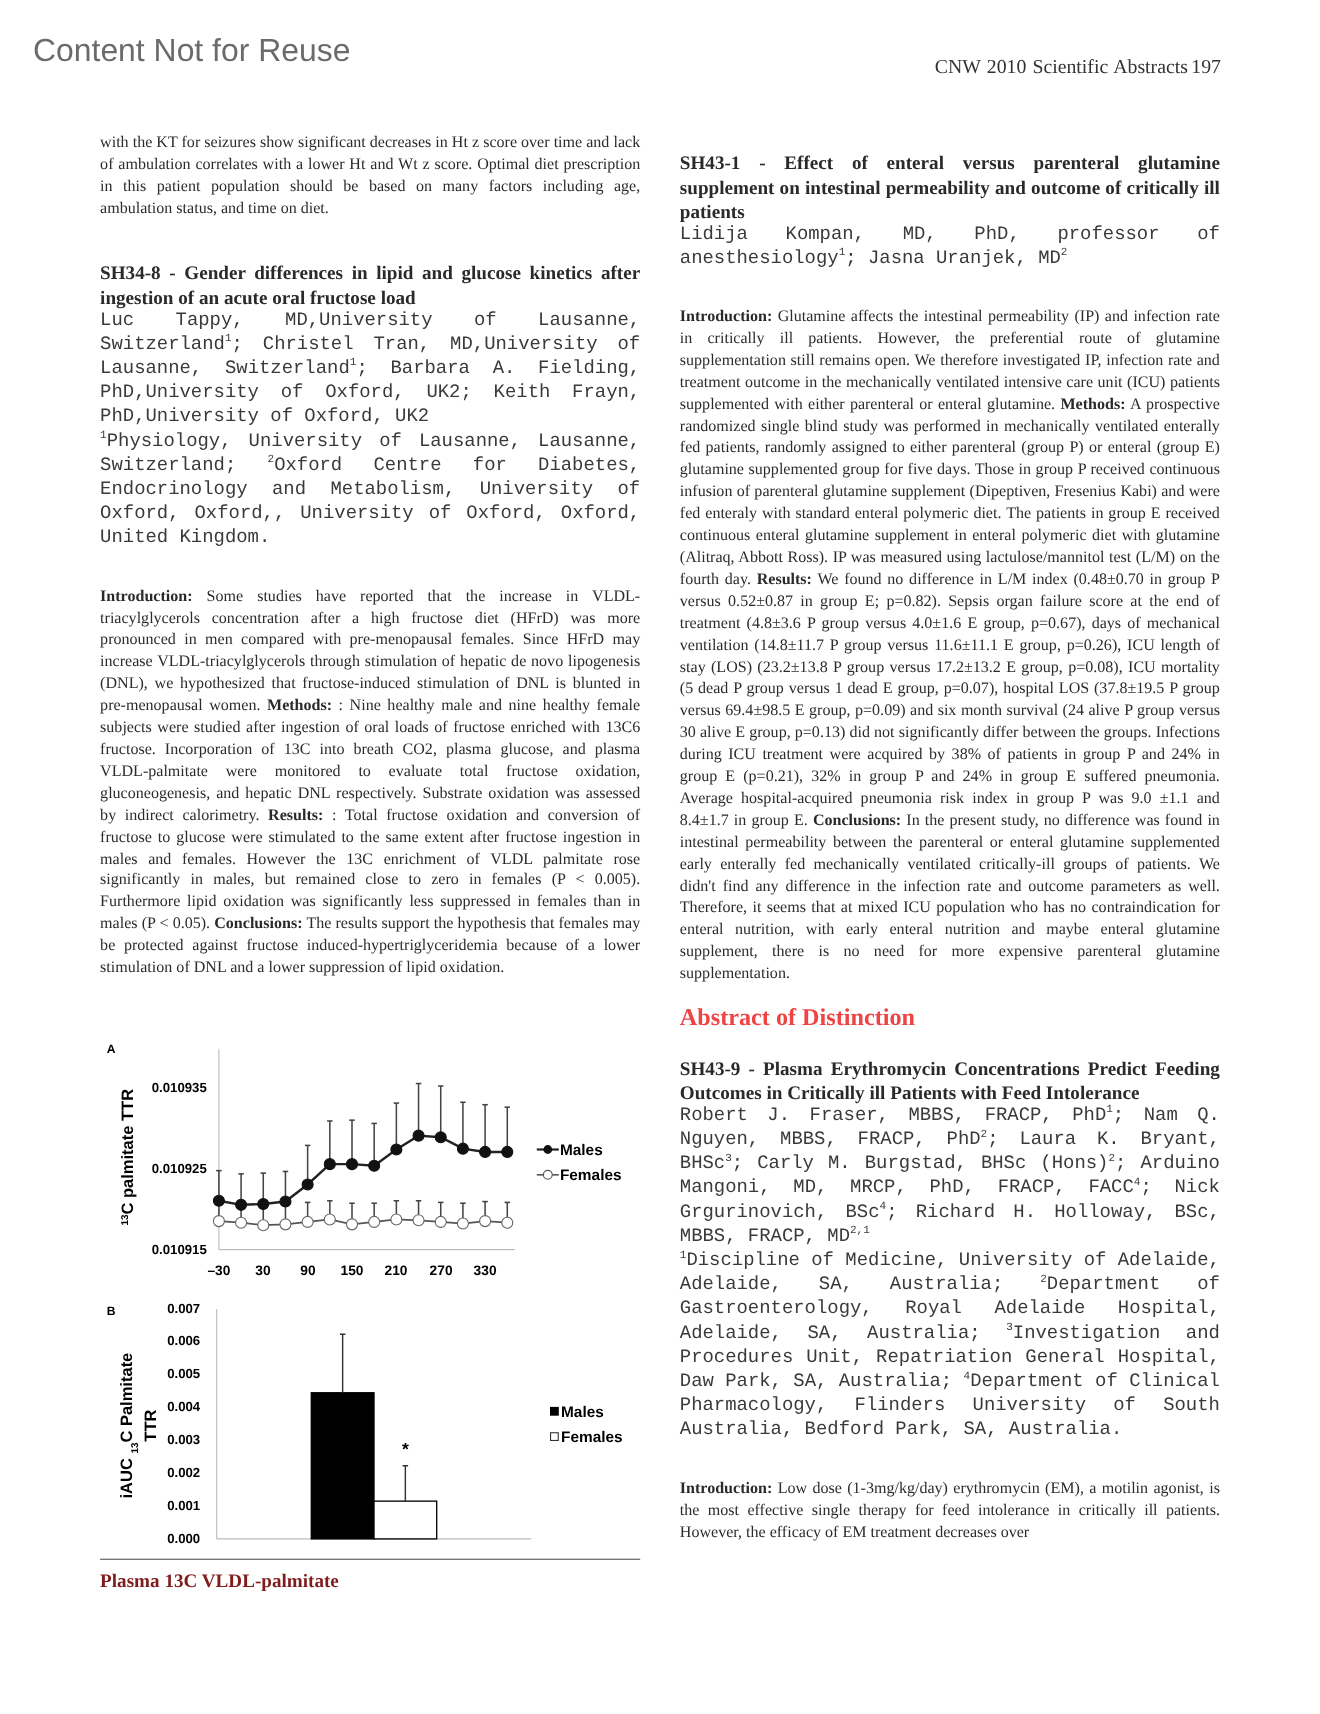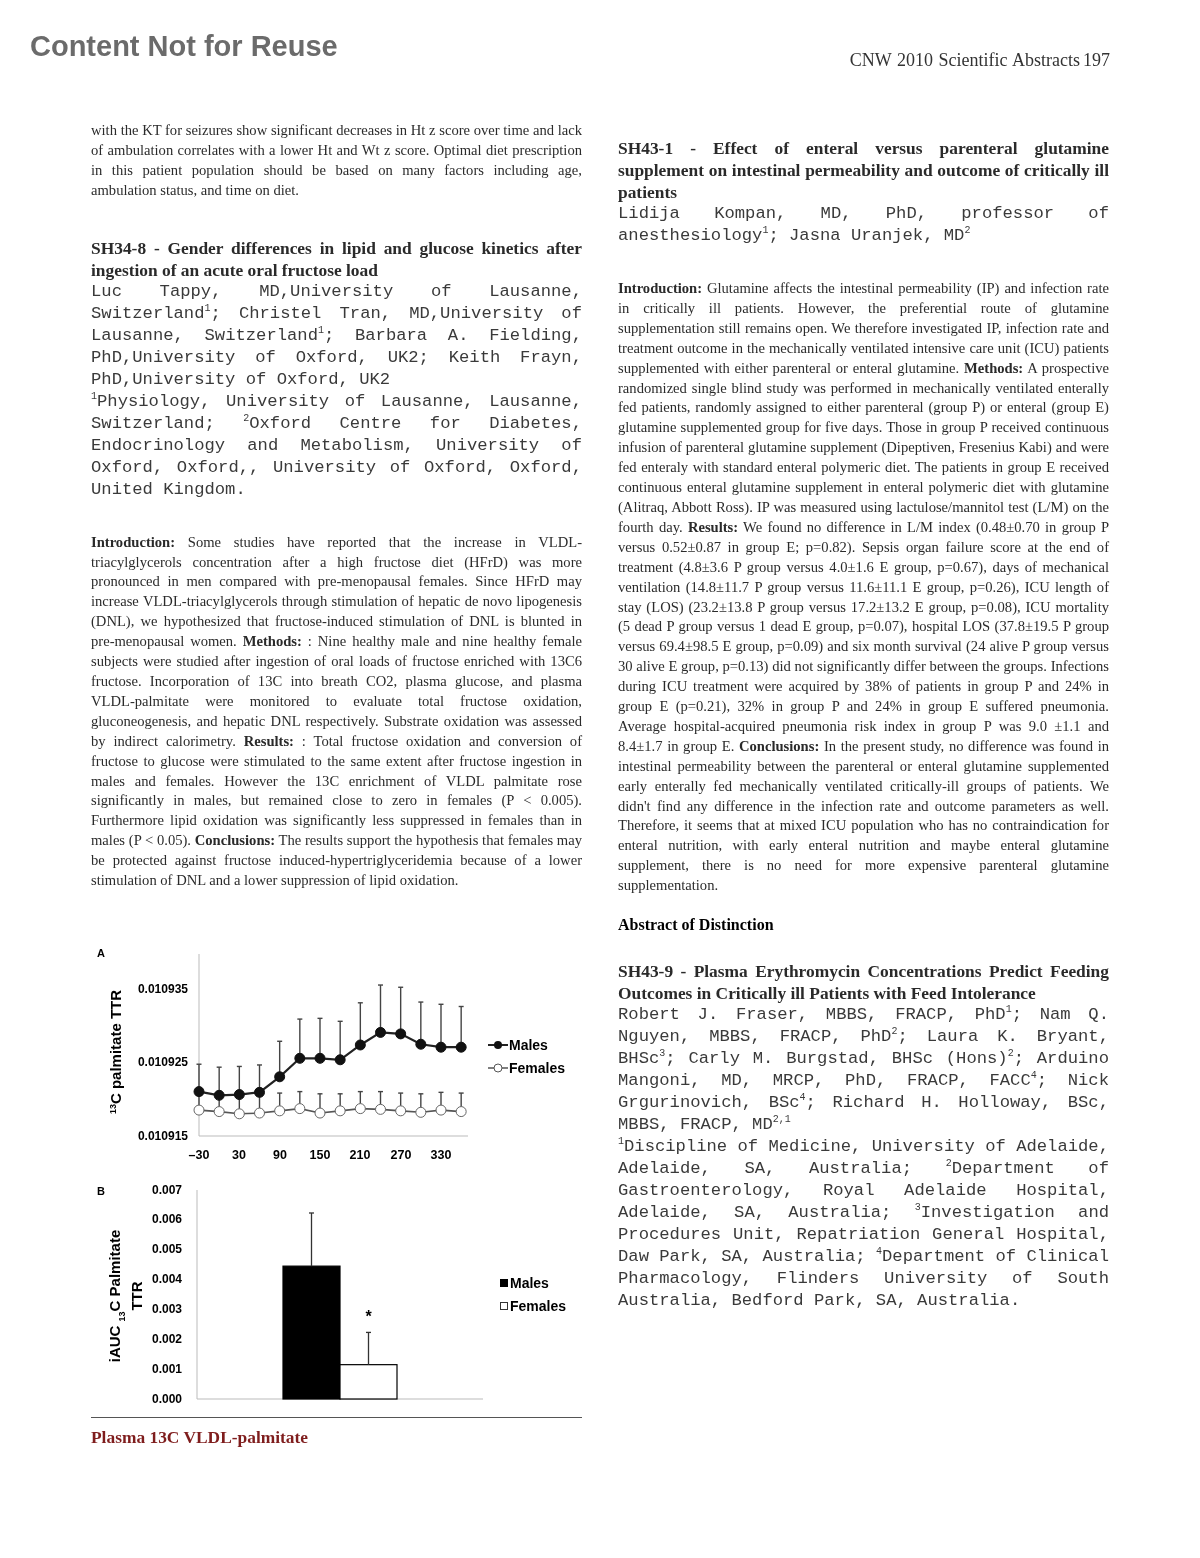--- a/index.html
+++ b/index.html
@@ -1,31 +1,31 @@
 <!DOCTYPE html>
 <html><head>
 <meta charset="utf-8">
 <style>
   html, body { margin: 0; padding: 0; background: #ffffff; }
   body { width: 1200px; height: 1558px; position: relative; overflow: hidden; font-family: "Liberation Serif", "DejaVu Serif", serif; color: #2b2b2b; }
-  .watermark { position: absolute; left: 30px; top: 30px; font-family: "Liberation Sans", "DejaVu Sans", sans-serif; font-size: 29px; color: #6b6b6b; font-weight: bold; }
+  .watermark { position: absolute; left: 30px; top: 30px; font-family: "Liberation Sans", "DejaVu Sans", sans-serif; font-size: 29px; color: #6b6b6b; }
   .running-head { position: absolute; right: 90px; top: 50px; font-size: 18px; color: #333; word-spacing: 1px; }
   .running-head .pg { margin-left: 3px; }
   .col { position: absolute; width: 491px; text-align: justify; }
   .col-left { left: 91px; top: 121px; }
   .col-right { left: 618px; top: 121px; }
   p { margin: 0; }
   .small { font-size: 14.6px; line-height: 19.9px; }
   .title { font-size: 17.4px; font-weight: bold; line-height: 22px; color: #2a2a2a; margin-top: 16px; }
   .authors { font-size: 17.2px; line-height: 22px; color: #3a3a3a; font-family: Liberation Mono, monospace; }
   .b { font-weight: bold; color: #2a2a2a; }
   sup { font-size: 10px; vertical-align: super; line-height: 0; }
   .gap1 { height: 20px; }
   .gap2 { height: 32px; }
-  .section-head { font-size: 16px; font-weight: bold; line-height: 22px; color: #000000; }
+  .section-head { font-size: 22px; font-weight: bold; line-height: 22px; color: #ef4444; }
   
   .chart { position: absolute; font-family: "Liberation Sans", "DejaVu Sans", sans-serif; font-weight: bold; color: #222; }
   .chart svg text { font-family: "Liberation Sans", "DejaVu Sans", sans-serif; font-weight: bold; }
   .rule { position: absolute; left: 91px; top: 1417px; width: 491px; height: 0; border-top: 1.5px solid #555; }
   .caption { position: absolute; left: 91px; top: 1427px; font-size: 17.4px; font-weight: bold; color: #7f1d1d; }
 </style>
 </head>
 <body>
 
 <div class="watermark">Content Not for Reuse</div>
@@ -225,13 +225,16 @@
   <p class="section-head">Abstract of Distinction</p>
   <div style="height:8px"></div>
   <p class="title">SH43-9 - Plasma Erythromycin Concentrations Predict Feeding Outcomes in Critically ill Patients with Feed Intolerance</p>
   <p class="authors">
     <span>Robert J. Fraser, MBBS, FRACP, PhD</span><sup>1</sup><span>; Nam Q. Nguyen, MBBS, FRACP, PhD</span><sup>2</sup><span>; Laura K. Bryant, BHSc</span><sup>3</sup><span>; Carly M. Burgstad, BHSc (Hons)</span><sup>2</sup><span>; Arduino Mangoni, MD, MRCP, PhD, FRACP, FACC</span><sup>4</sup><span>; Nick Grgurinovich, BSc</span><sup>4</sup><span>; Richard H. Holloway, BSc, MBBS, FRACP, MD</span><sup>2,1</sup>
   </p>
   <p class="authors">
     <sup>1</sup><span>Discipline of Medicine, University of Adelaide, Adelaide, SA, Australia; </span><sup>2</sup><span>Department of Gastroenterology, Royal Adelaide Hospital, Adelaide, SA, Australia; </span><sup>3</sup><span>Investigation and Procedures Unit, Repatriation General Hospital, Daw Park, SA, Australia; </span><sup>4</sup><span>Department of Clinical Pharmacology, Flinders University of South Australia, Bedford Park, SA, Australia.</span>
   </p>
   <div class="gap2"></div>
+  <p class="small">
+    <span class="b">Introduction:</span><span> Low dose (1-3mg/kg/day) erythromycin (EM), a motilin agonist, is the most effective single therapy for feed intolerance in critically ill patients. However, the efficacy of EM treatment decreases over</span>
+  </p>
 </div>
 
 </body></html>

